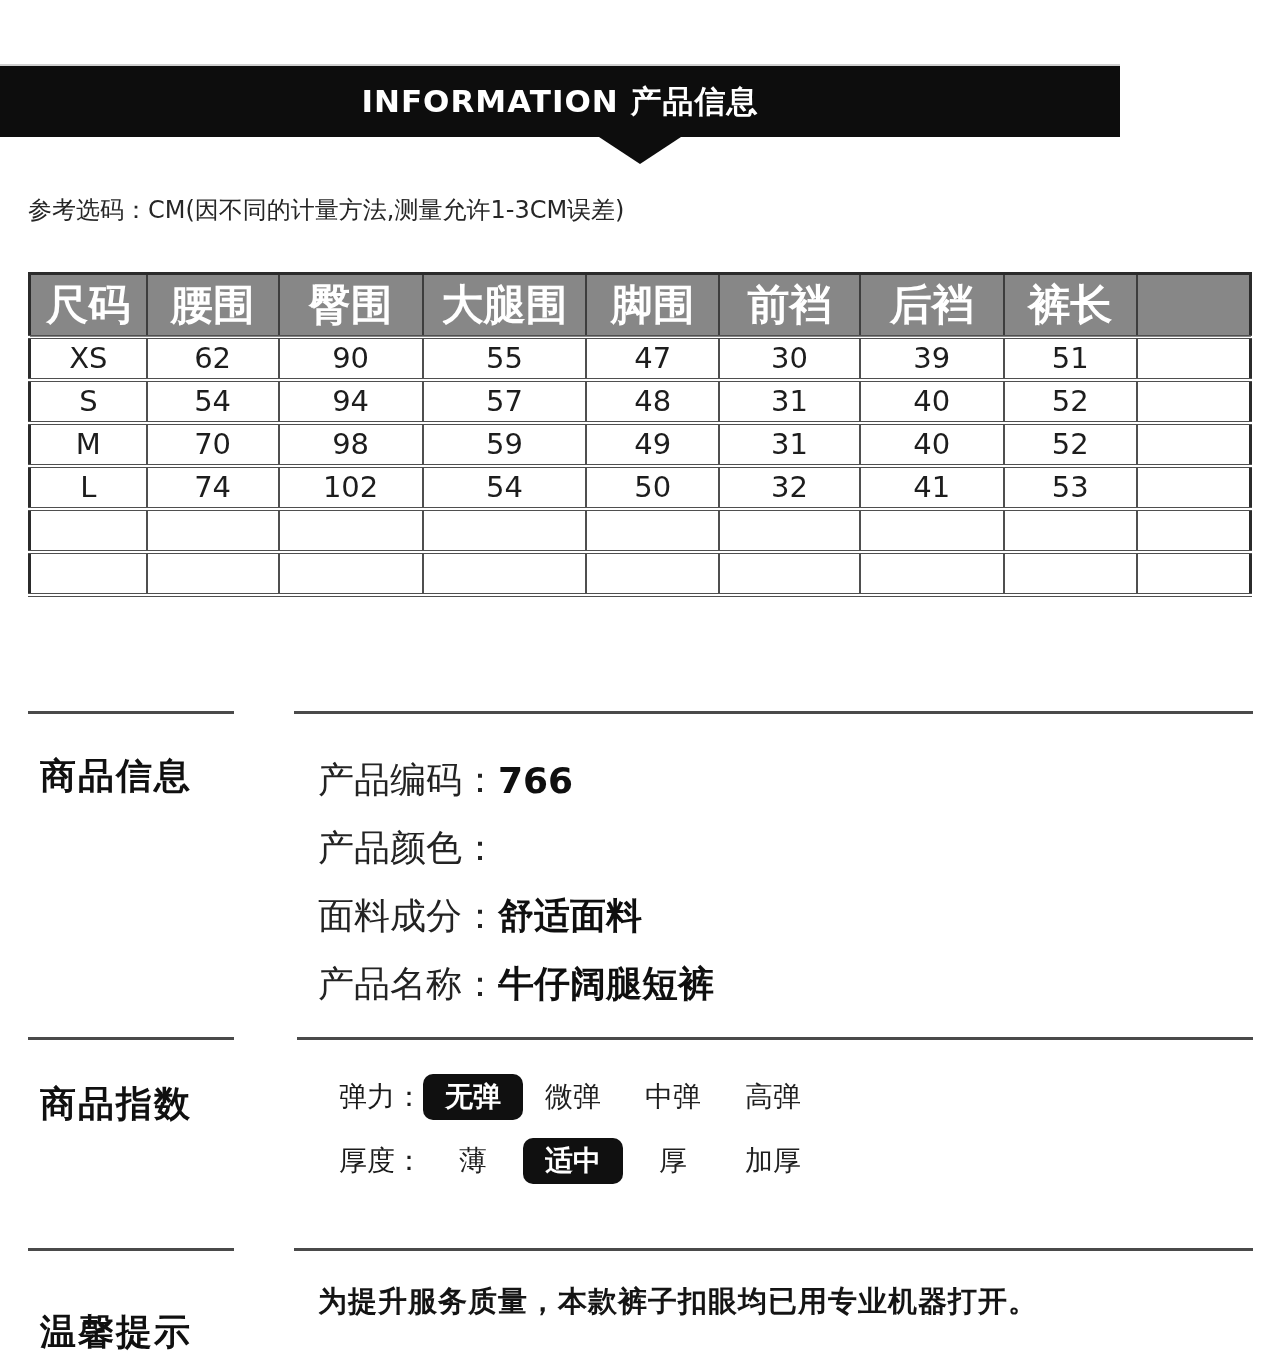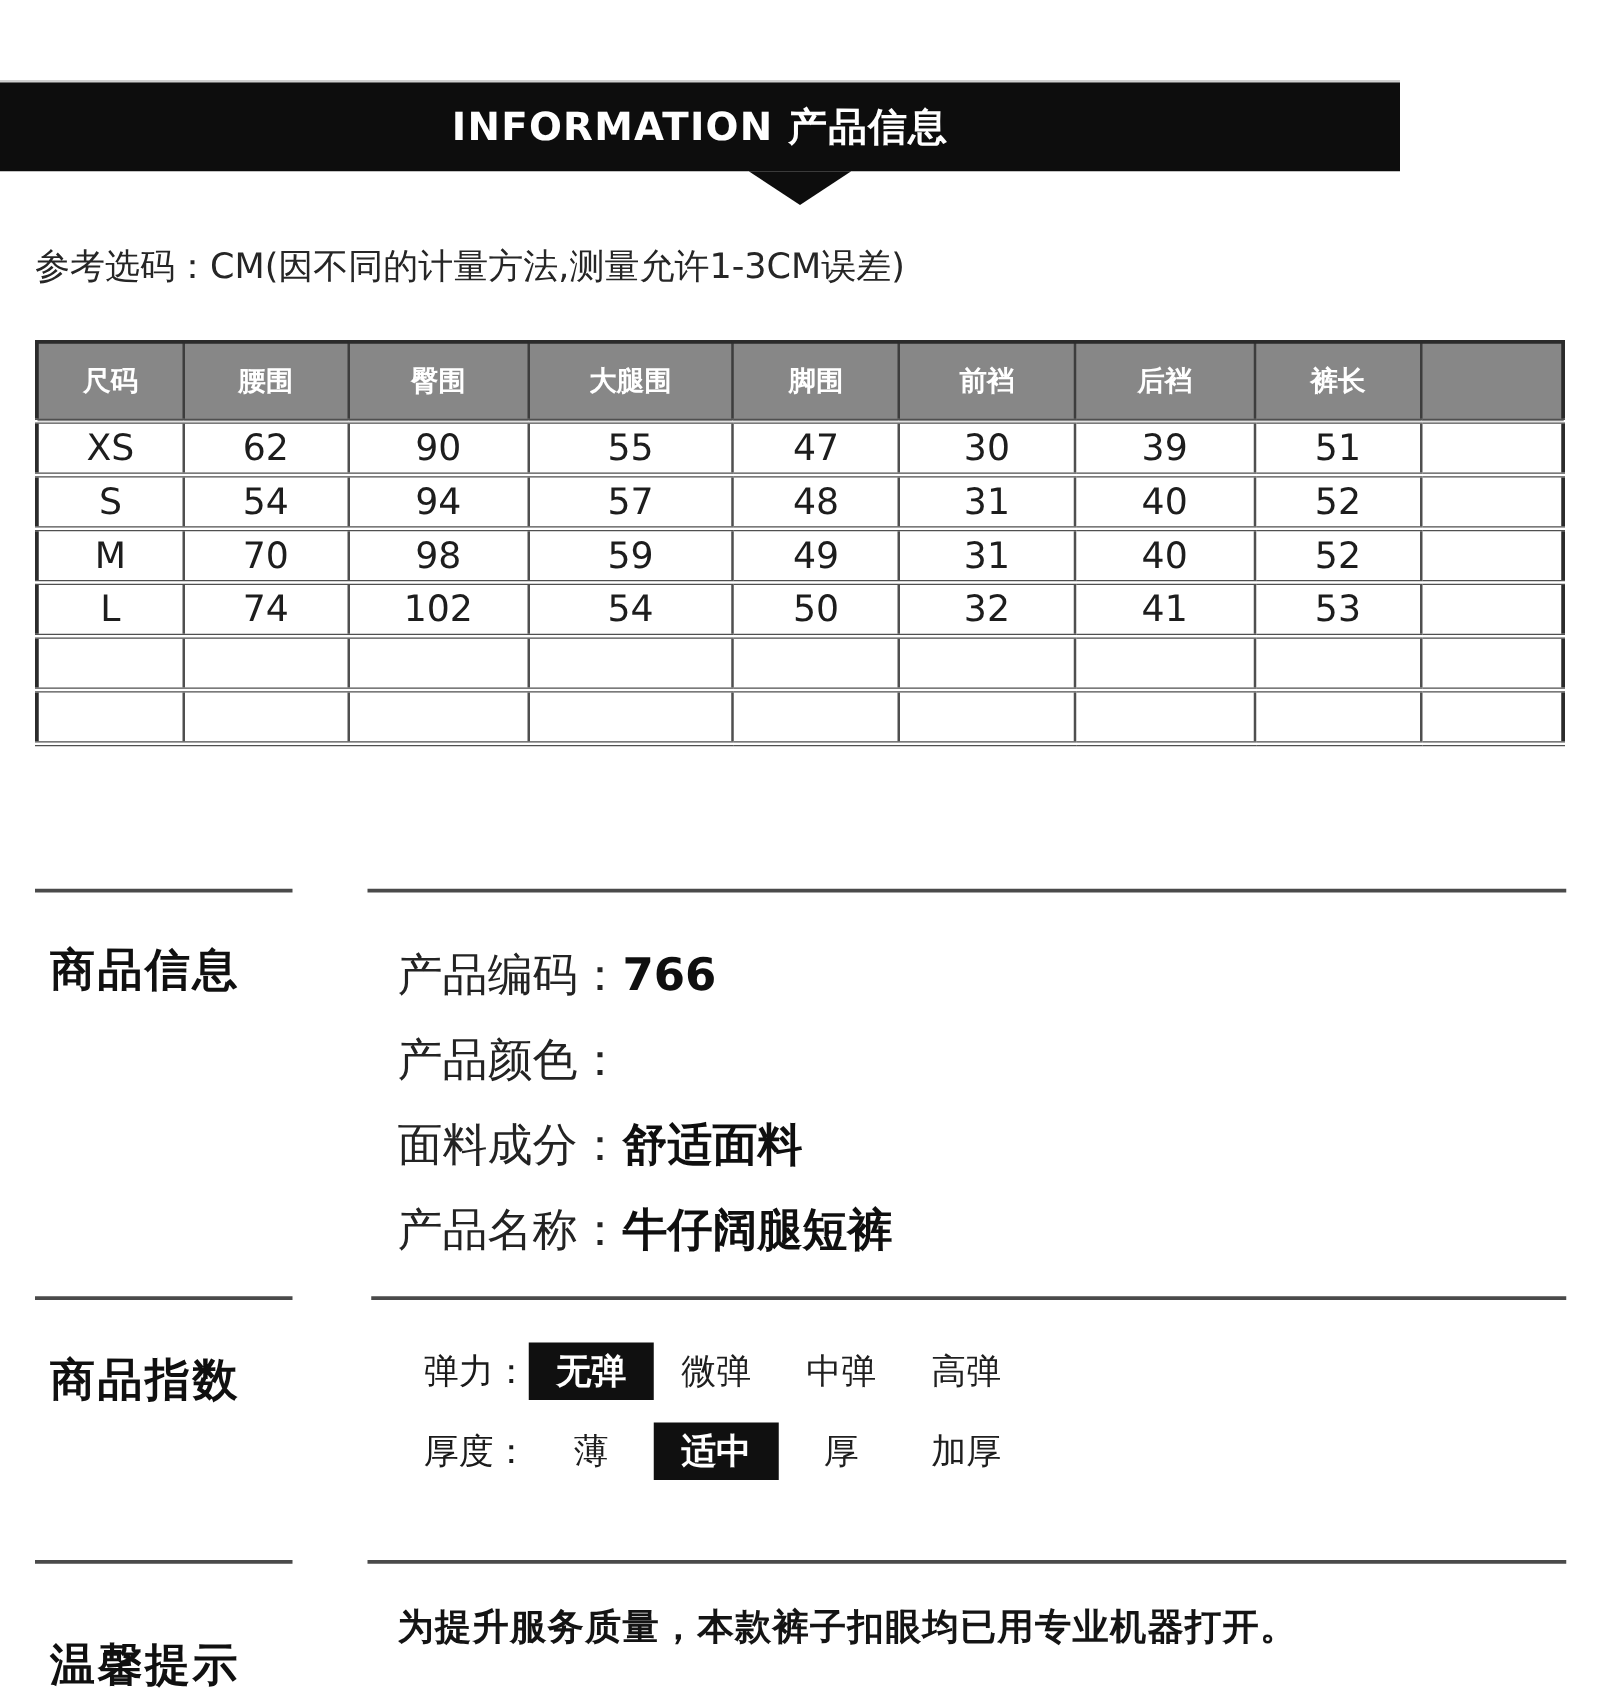--- a/index.html
+++ b/index.html
@@ -25,35 +25,35 @@
   .banner-notch {
     position: absolute; left: 599px; top: 137px;
     width: 0; height: 0;
     border-left: 41px solid transparent;
     border-right: 41px solid transparent;
     border-top: 27px solid #0d0d0d;
   }
   
   .size-note {
     position: absolute; left: 28px; top: 194px;
-    font-size: 28px; color: #262626;
+    font-size: 24px; color: #262626;
   }
   
   .size-table {
     position: absolute; left: 28px; top: 272px;
     width: 1224px;
     border-collapse: collapse;
     table-layout: fixed;
     border: 3px solid #2b2b2b;
   }
   .size-table th {
     height: 63px;
     background: #878787;
     color: #ffffff;
-    font-size: 22px; font-weight: bold;
+    font-size: 42px; font-weight: bold;
     border: 2px solid #3d3d3d;
     text-align: center;
   }
   .size-table td {
     height: 43px;
     font-size: 29px;
     color: #1d1d1d;
     text-align: center;
     vertical-align: middle;
     border: 2px solid #4f4f4f;
@@ -80,21 +80,21 @@
   .info-fields { position: absolute; left: 318px; top: 760px; }
   .info-row { height: 40px; margin-bottom: 28px; font-size: 36px; display: flex; align-items: center; }
   .info-label { color: #232323; font-weight: normal; }
   .info-value { color: #0f0f0f; font-weight: bold; }
   
   .index-rows { position: absolute; left: 315px; top: 1072px; }
   .opt-row { height: 50px; margin-bottom: 14px; display: flex; align-items: center; font-size: 28px; }
   .opt-label { width: 108px; color: #1a1a1a; text-align: right; }
   .opt {
     display: inline-block; width: 100px; height: 46px; line-height: 46px;
-    text-align: center; color: #1f1f1f;
+    text-align: center; color: #1f1f1f; border-radius: 10px;
   }
   .opt.selected { background: #101010; color: #ffffff; font-weight: bold; }
   
   .tip-text {
     position: absolute; left: 318px; top: 1282px;
     font-size: 29px; font-weight: 600; color: #141414;
     letter-spacing: 1px;
   }
 </style>
 </head>

